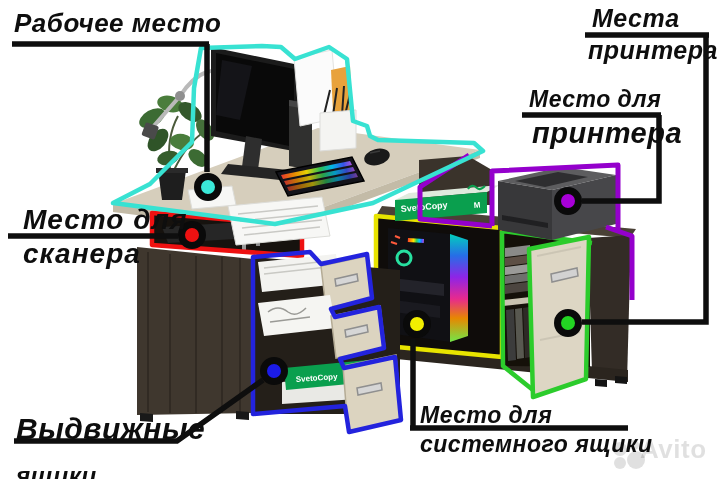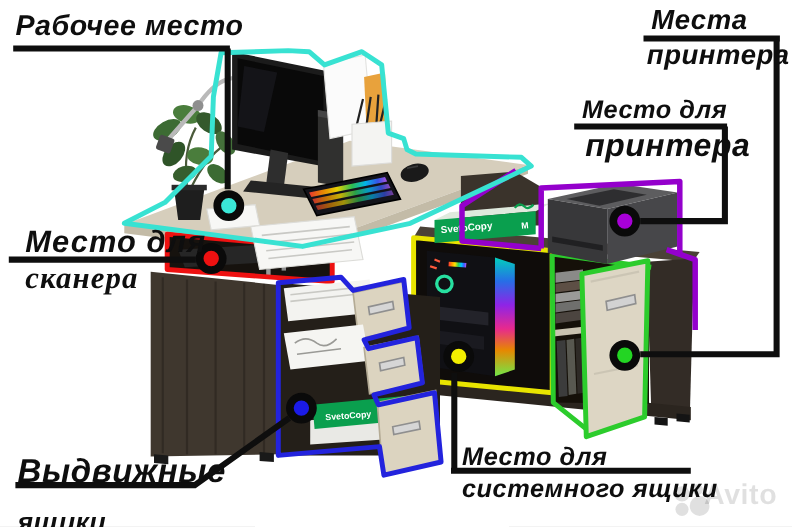--- a/index.html
+++ b/index.html
@@ -230,21 +230,21 @@
 
 <div class="lbl" style="left:592px;top:6px;font-size:25px;">Места</div>
 
 <div class="lbl" style="left:14px;top:10px;font-size:26px;">Рабочее место</div>
 <div class="lbl" style="left:588px;top:38px;font-size:25px;">принтера</div>
 
 <div class="lbl" style="left:529px;top:88px;font-size:23px;">Место для</div>
 <div class="lbl" style="left:532px;top:119px;font-size:29px;">принтера</div>
 
 <div class="lbl" style="left:23px;top:206px;font-size:28px;letter-spacing:1px;">Место для</div>
-<div class="lbl" style="left:23px;top:240px;font-size:28px;letter-spacing:1px;font-family:Liberation Serif, serif;">сканера</div>
+<div class="lbl" style="left:23px;top:240px;font-size:28px;letter-spacing:1px;">сканера</div>
 
 <div class="lbl" style="left:16px;top:414px;font-size:30px;">Выдвижные</div>
 <div class="lbl" style="left:16px;top:464px;font-size:24px;">ящики</div>
 
 <div class="lbl" style="left:420px;top:404px;font-size:23px;">Место для</div>
 <div class="lbl" style="left:420px;top:433px;font-size:23px;">системного ящики</div>
 
 <div class="wm">
   <svg width="40" height="40" viewBox="0 0 40 40" style="position:absolute;left:8px;top:2px;">
     <circle cx="14" cy="13" r="7" fill="rgba(0,0,0,0.12)"></circle>

